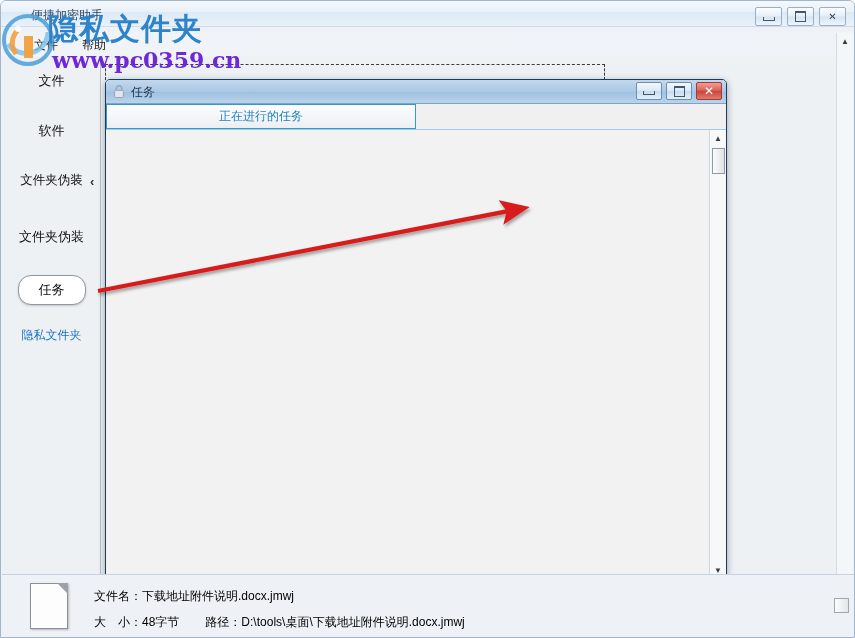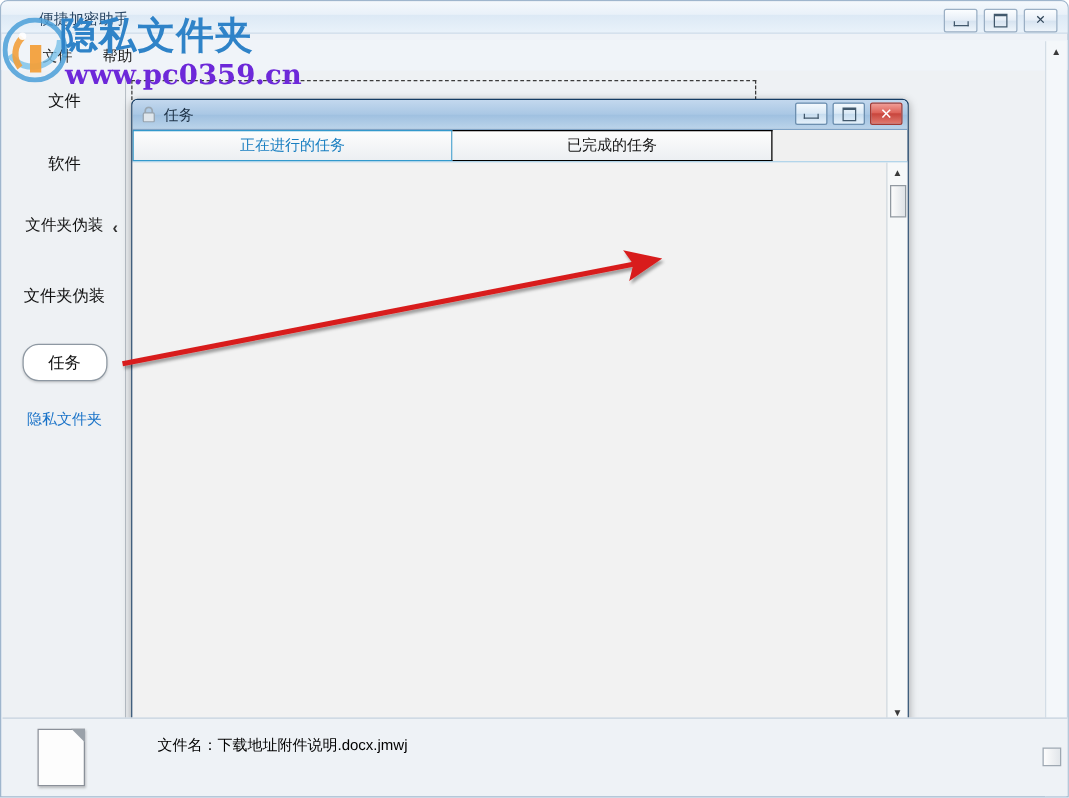--- a/index.html
+++ b/index.html
@@ -199,21 +199,20 @@
     right: -1px; top: -1px;
     width: 0; height: 0;
     border-left: 11px solid transparent;
     border-top: 11px solid #9aa1a9;
   }
   #status-line-1 {
     position: absolute;
     left: 92px; top: 13px;
     font-size: 12px;
     white-space: nowrap;
-    margin-left: 32px;
   }
   #status-line-2 {
     position: absolute;
     left: 92px; top: 39px;
     font-size: 12px;
     white-space: nowrap;
   }
   #status-size { margin-right: 26px; }
   #status-sb {
     position: absolute;
@@ -463,40 +462,40 @@
         <div class="dlg-btn close">
           <span class="glyph">✕</span>
         </div>
       </div>
     </div>
 
     <div id="dlg-tabs">
       <div class="tab" id="tab-active">
         <span>正在进行的任务</span>
       </div>
-      <div class="tab" id="tab-inactive">
-        <span>已完成的任务</span>
-      </div>
     </div>
 
     <div id="dlg-body">
       <div id="dlg-list"></div>
       <div id="dlg-scrollbar">
         <div class="sb-arrow up">▲</div>
         <div id="dlg-sb-thumb"></div>
         <div class="sb-arrow down">▼</div>
       </div>
     </div>
 
   </div>
 
   <div id="statusbar">
     <div id="file-icon"></div>
     <div id="status-line-1">
       <span>文件名：</span><span>下载地址附件说明.docx.jmwj</span>
+    </div>
+    <div id="status-line-2">
+      <span id="status-size"><span>大　小：</span><span>48字节</span></span><span>路径：</span><span>D:\tools\桌面\下载地址附件说明.docx.jmwj</span>
     </div>
     <div id="status-sb"></div>
   </div>
 
 </div>
 
 <div id="watermark">
   <svg id="wm-logo" viewBox="0 0 52 52">
     <circle cx="26" cy="26" r="24" fill="none" stroke="#4a9fd8" stroke-width="4" opacity=".85"></circle>
     <path d="M6 30 A22 22 0 0 0 46 18" fill="none" stroke="#79c0e8" stroke-width="5" opacity=".8"></path>

